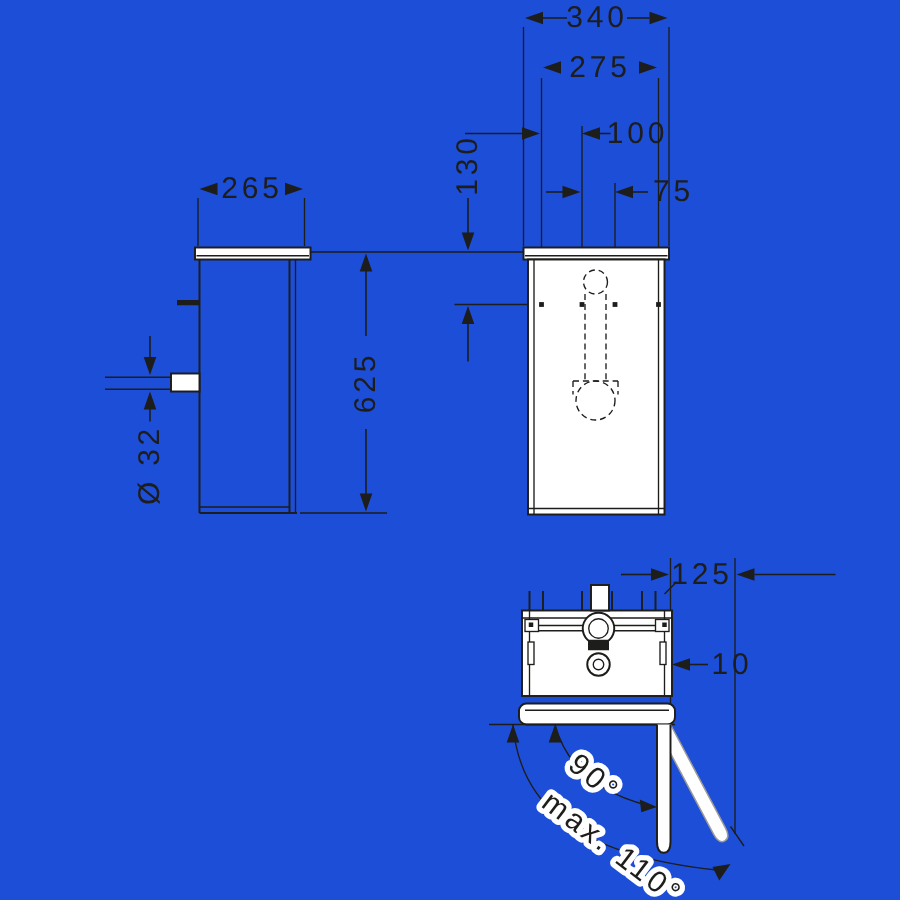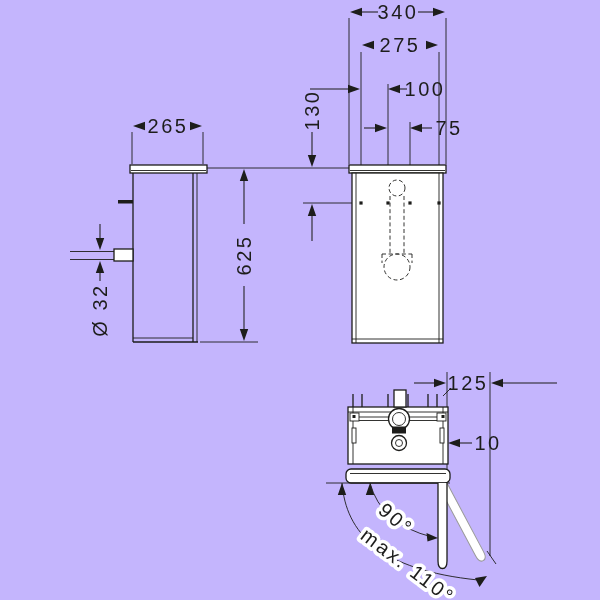--- a/index.html
+++ b/index.html
@@ -1,16 +1,16 @@
 <!DOCTYPE html>
 <html><head>
 <meta charset="utf-8">
 <style>
   html,body{margin:0;padding:0;background:#fff;}
-  .canvas{width:600px;height:600px;background:#c4b5fd;position:relative;overflow:hidden;}
+  .canvas{width:600px;height:600px;background:#1d4ed8;position:relative;overflow:hidden;}
   svg{display:block;}
   .ln    {fill:none;stroke:#1d1d1b;stroke-width:1.3;}
   .thin  {fill:none;stroke:#1d1d1b;stroke-width:0.9;}
   .dim   {fill:none;stroke:#1d1d1b;stroke-width:1.05;}
   .dash  {fill:none;stroke:#1d1d1b;stroke-width:0.9;stroke-dasharray:4 2.6;}
   .lt    {fill:none;stroke:#9a9a9a;stroke-width:1;}
   .arw   {fill:#1d1d1b;stroke:none;}
   .dot   {fill:#1d1d1b;stroke:none;}
   .fillw {fill:#fff;}
   text{

